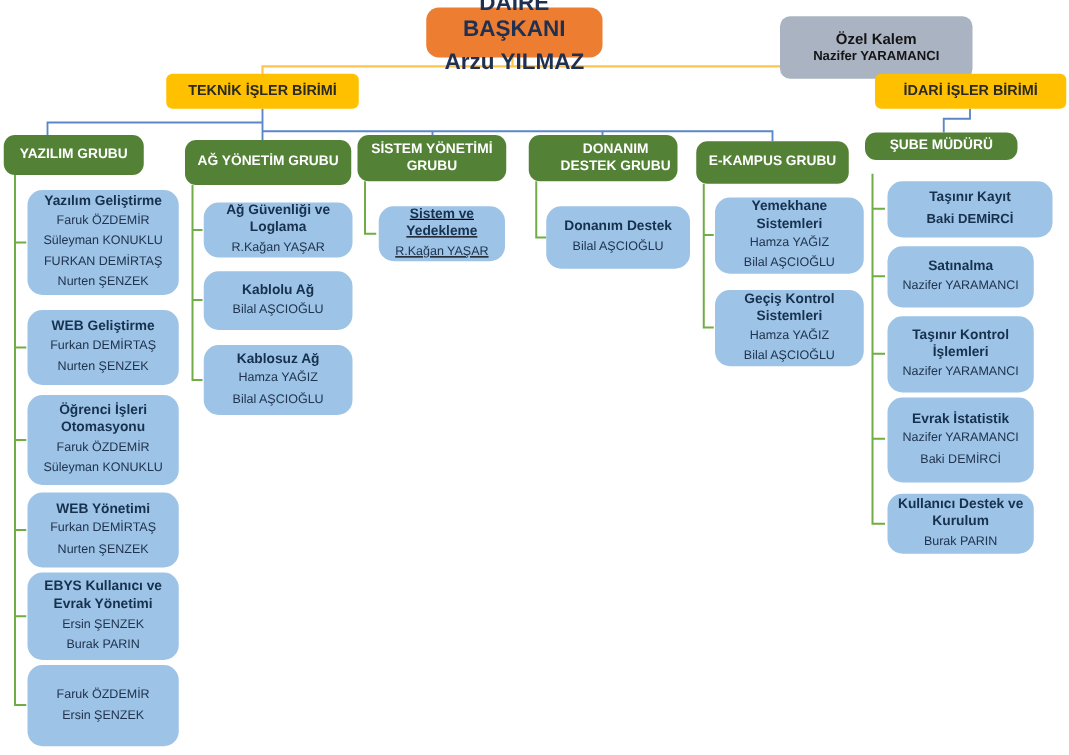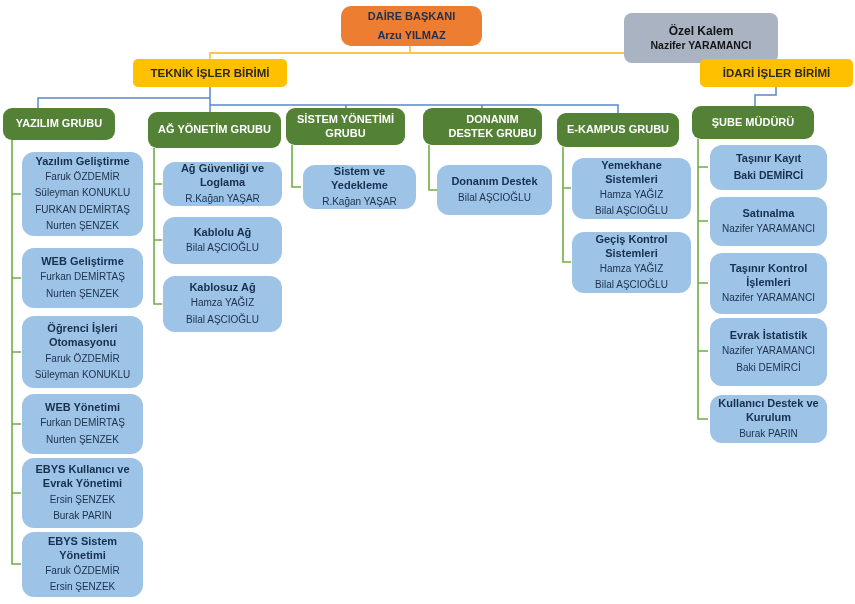--- a/index.html
+++ b/index.html
@@ -1,21 +1,21 @@
 <!DOCTYPE html>
 <html><head>
 <meta charset="utf-8">
 <style>
   html,body{margin:0;padding:0;background:#ffffff;}
   #stage{position:relative;width:855px;height:604px;background:#ffffff;overflow:hidden;
          font-family:"Liberation Sans",sans-serif;}
   svg.wires{position:absolute;left:0;top:0;z-index:0;}
   .box{position:absolute;box-sizing:border-box;display:flex;flex-direction:column;
        align-items:center;justify-content:center;text-align:center;z-index:1;}
-  .orange{background:#ED7D31;color:#1F3050;font-weight:bold;font-size:11px;
+  .orange{background:#ED7D31;color:#1F3050;font-weight:bold;font-size:18px;
           border-radius:10px;line-height:1.15;gap:6px;}
   .gray{background:#A9B3C1;color:#141414;border-radius:8px;gap:2px;}
   .gray .t{font-weight:bold;font-size:12px;line-height:1.1;}
   .gray .m{font-weight:bold;font-size:10.5px;line-height:1.1;}
   .yellow{background:#FFC000;color:#2A2A20;font-weight:bold;font-size:11.5px;
           border-radius:5px;line-height:1.1;}
   .green{background:#538135;color:#ffffff;font-weight:bold;font-size:11px;
          border-radius:9px;line-height:1.25;padding:2px 4px;}
   .blue{background:#9DC3E6;border-radius:12px;padding:4px 3px;}
   .blue .t{font-weight:bold;font-size:11px;line-height:1.3;color:#16304E;margin-bottom:1px;}
@@ -73,21 +73,21 @@
   </div>
   <div class="box green" style="left:286px;top:108px;width:119px;height:37px;">
     <div>SİSTEM YÖNETİMİ GRUBU</div>
   </div>
   <div class="box green" style="left:423px;top:108px;width:119px;height:37px;padding-left:24px;">
     <div>DONANIM DESTEK GRUBU</div>
   </div>
   <div class="box green" style="left:557px;top:113px;width:122px;height:34px;">
     <div>E-KAMPUS GRUBU</div>
   </div>
-  <div class="box green" style="left:692px;top:106px;width:122px;height:33px;">
+  <div class="box green" style="left:692px;top:106px;width:122px;height:22px;">
     <div>ŞUBE MÜDÜRÜ</div>
   </div>
 
   <div class="box blue" style="left:22px;top:152px;width:121px;height:84px;">
     <div class="t">Yazılım Geliştirme</div>
     <div class="m">Faruk ÖZDEMİR</div>
     <div class="m">Süleyman KONUKLU</div>
     <div class="m">FURKAN DEMİRTAŞ</div>
     <div class="m">Nurten ŞENZEK</div>
   </div>
@@ -105,61 +105,60 @@
     <div class="t">WEB Yönetimi</div>
     <div class="m">Furkan DEMİRTAŞ</div>
     <div class="m">Nurten ŞENZEK</div>
   </div>
   <div class="box blue" style="left:22px;top:458px;width:121px;height:70px;">
     <div class="t">EBYS Kullanıcı ve Evrak Yönetimi</div>
     <div class="m">Ersin ŞENZEK</div>
     <div class="m">Burak PARIN</div>
   </div>
   <div class="box blue" style="left:22px;top:532px;width:121px;height:65px;">
-    <div class="t">EBYS Sistem Yönetimi</div>
     <div class="m">Faruk ÖZDEMİR</div>
     <div class="m">Ersin ŞENZEK</div>
   </div>
 
   <div class="box blue" style="left:163px;top:162px;width:119px;height:44px;">
     <div class="t">Ağ Güvenliği ve Loglama</div>
     <div class="m">R.Kağan YAŞAR</div>
   </div>
   <div class="box blue" style="left:163px;top:217px;width:119px;height:47px;">
     <div class="t">Kablolu Ağ</div>
     <div class="m">Bilal AŞCIOĞLU</div>
   </div>
   <div class="box blue" style="left:163px;top:276px;width:119px;height:56px;">
     <div class="t">Kablosuz Ağ</div>
     <div class="m">Hamza YAĞIZ</div>
     <div class="m">Bilal AŞCIOĞLU</div>
   </div>
 
-  <div class="box blue" style="left:303px;top:165px;width:113px;height:44px;">
+  <div class="box blue" style="left:303px;top:165px;width:101px;height:44px;text-decoration:underline;">
     <div class="t">Sistem ve Yedekleme</div>
     <div class="m">R.Kağan YAŞAR</div>
   </div>
 
   <div class="box blue" style="left:437px;top:165px;width:115px;height:50px;">
     <div class="t">Donanım Destek</div>
     <div class="m">Bilal AŞCIOĞLU</div>
   </div>
 
   <div class="box blue" style="left:572px;top:158px;width:119px;height:61px;">
     <div class="t">Yemekhane Sistemleri</div>
     <div class="m">Hamza YAĞIZ</div>
     <div class="m">Bilal AŞCIOĞLU</div>
   </div>
   <div class="box blue" style="left:572px;top:232px;width:119px;height:61px;">
     <div class="t">Geçiş Kontrol Sistemleri</div>
     <div class="m">Hamza YAĞIZ</div>
     <div class="m">Bilal AŞCIOĞLU</div>
   </div>
 
-  <div class="box blue" style="left:710px;top:145px;width:117px;height:45px;">
+  <div class="box blue" style="left:710px;top:145px;width:132px;height:45px;">
     <div class="t">Taşınır Kayıt</div>
     <div class="m emph">Baki DEMİRCİ</div>
   </div>
   <div class="box blue" style="left:710px;top:197px;width:117px;height:49px;">
     <div class="t">Satınalma</div>
     <div class="m">Nazifer YARAMANCI</div>
   </div>
   <div class="box blue" style="left:710px;top:253px;width:117px;height:61px;">
     <div class="t">Taşınır Kontrol İşlemleri</div>
     <div class="m">Nazifer YARAMANCI</div>

